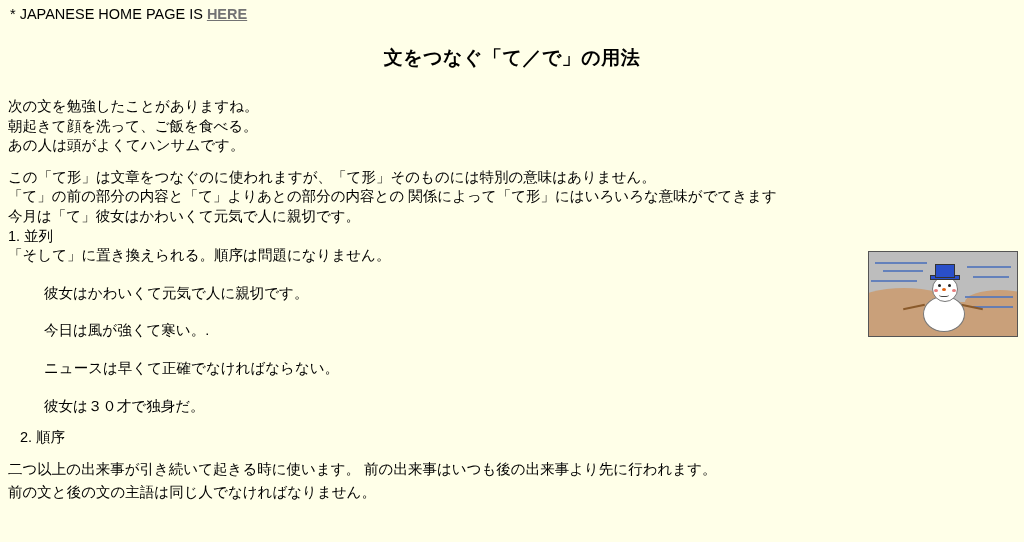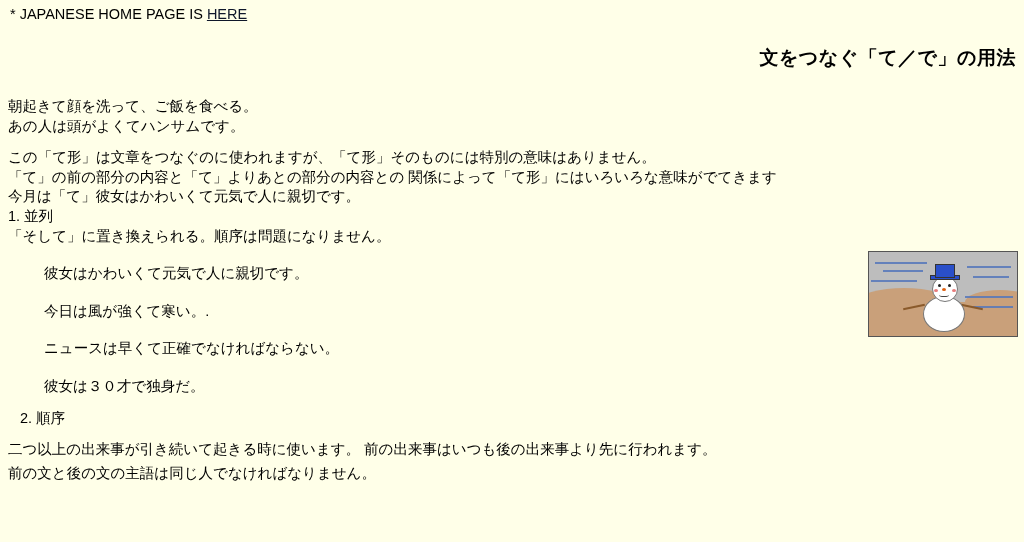--- a/index.html
+++ b/index.html
@@ -22,25 +22,26 @@
     box-sizing: border-box;
     padding: 5px 8px 0 8px;
   }
   .topline {
     font-size: 14.5px;
     line-height: 18px;
     margin: 0 0 0 2px;
     white-space: nowrap;
   }
   .topline a {
-    color: #0f172a;
+    color: #737373;
     text-decoration: underline;
+    font-weight: bold;
   }
   h1.title {
-    text-align: right;
+    text-align: center;
     font-size: 19px;
     font-weight: bold;
     margin: 22px 0 0 0;
     padding: 0;
     letter-spacing: 0.5px;
   }
   .body-block {
     margin-top: 26px;
     font-size: 14.5px;
     line-height: 19.6px;
@@ -179,20 +180,21 @@
 <body>
 
 <div class="page">
 
   <p class="topline"><span>* JAPANESE HOME PAGE IS </span><a href="#">HERE</a></p>
 
   <h1 class="title">文をつなぐ「て／で」の用法</h1>
 
   <div class="body-block">
 
+    <p>次の文を勉強したことがありますね。</p>
     <p>朝起きて顔を洗って、ご飯を食べる。</p>
     <p>あの人は頭がよくてハンサムです。</p>
 
     <div class="gap"></div>
 
     <p>この「て形」は文章をつなぐのに使われますが、「て形」そのものには特別の意味はありません。</p>
     <p>「て」の前の部分の内容と「て」よりあとの部分の内容との 関係によって「て形」にはいろいろな意味がでてきます</p>
     <p>今月は「て」彼女はかわいくて元気で人に親切です。</p>
 
     <p>1. 並列</p>

